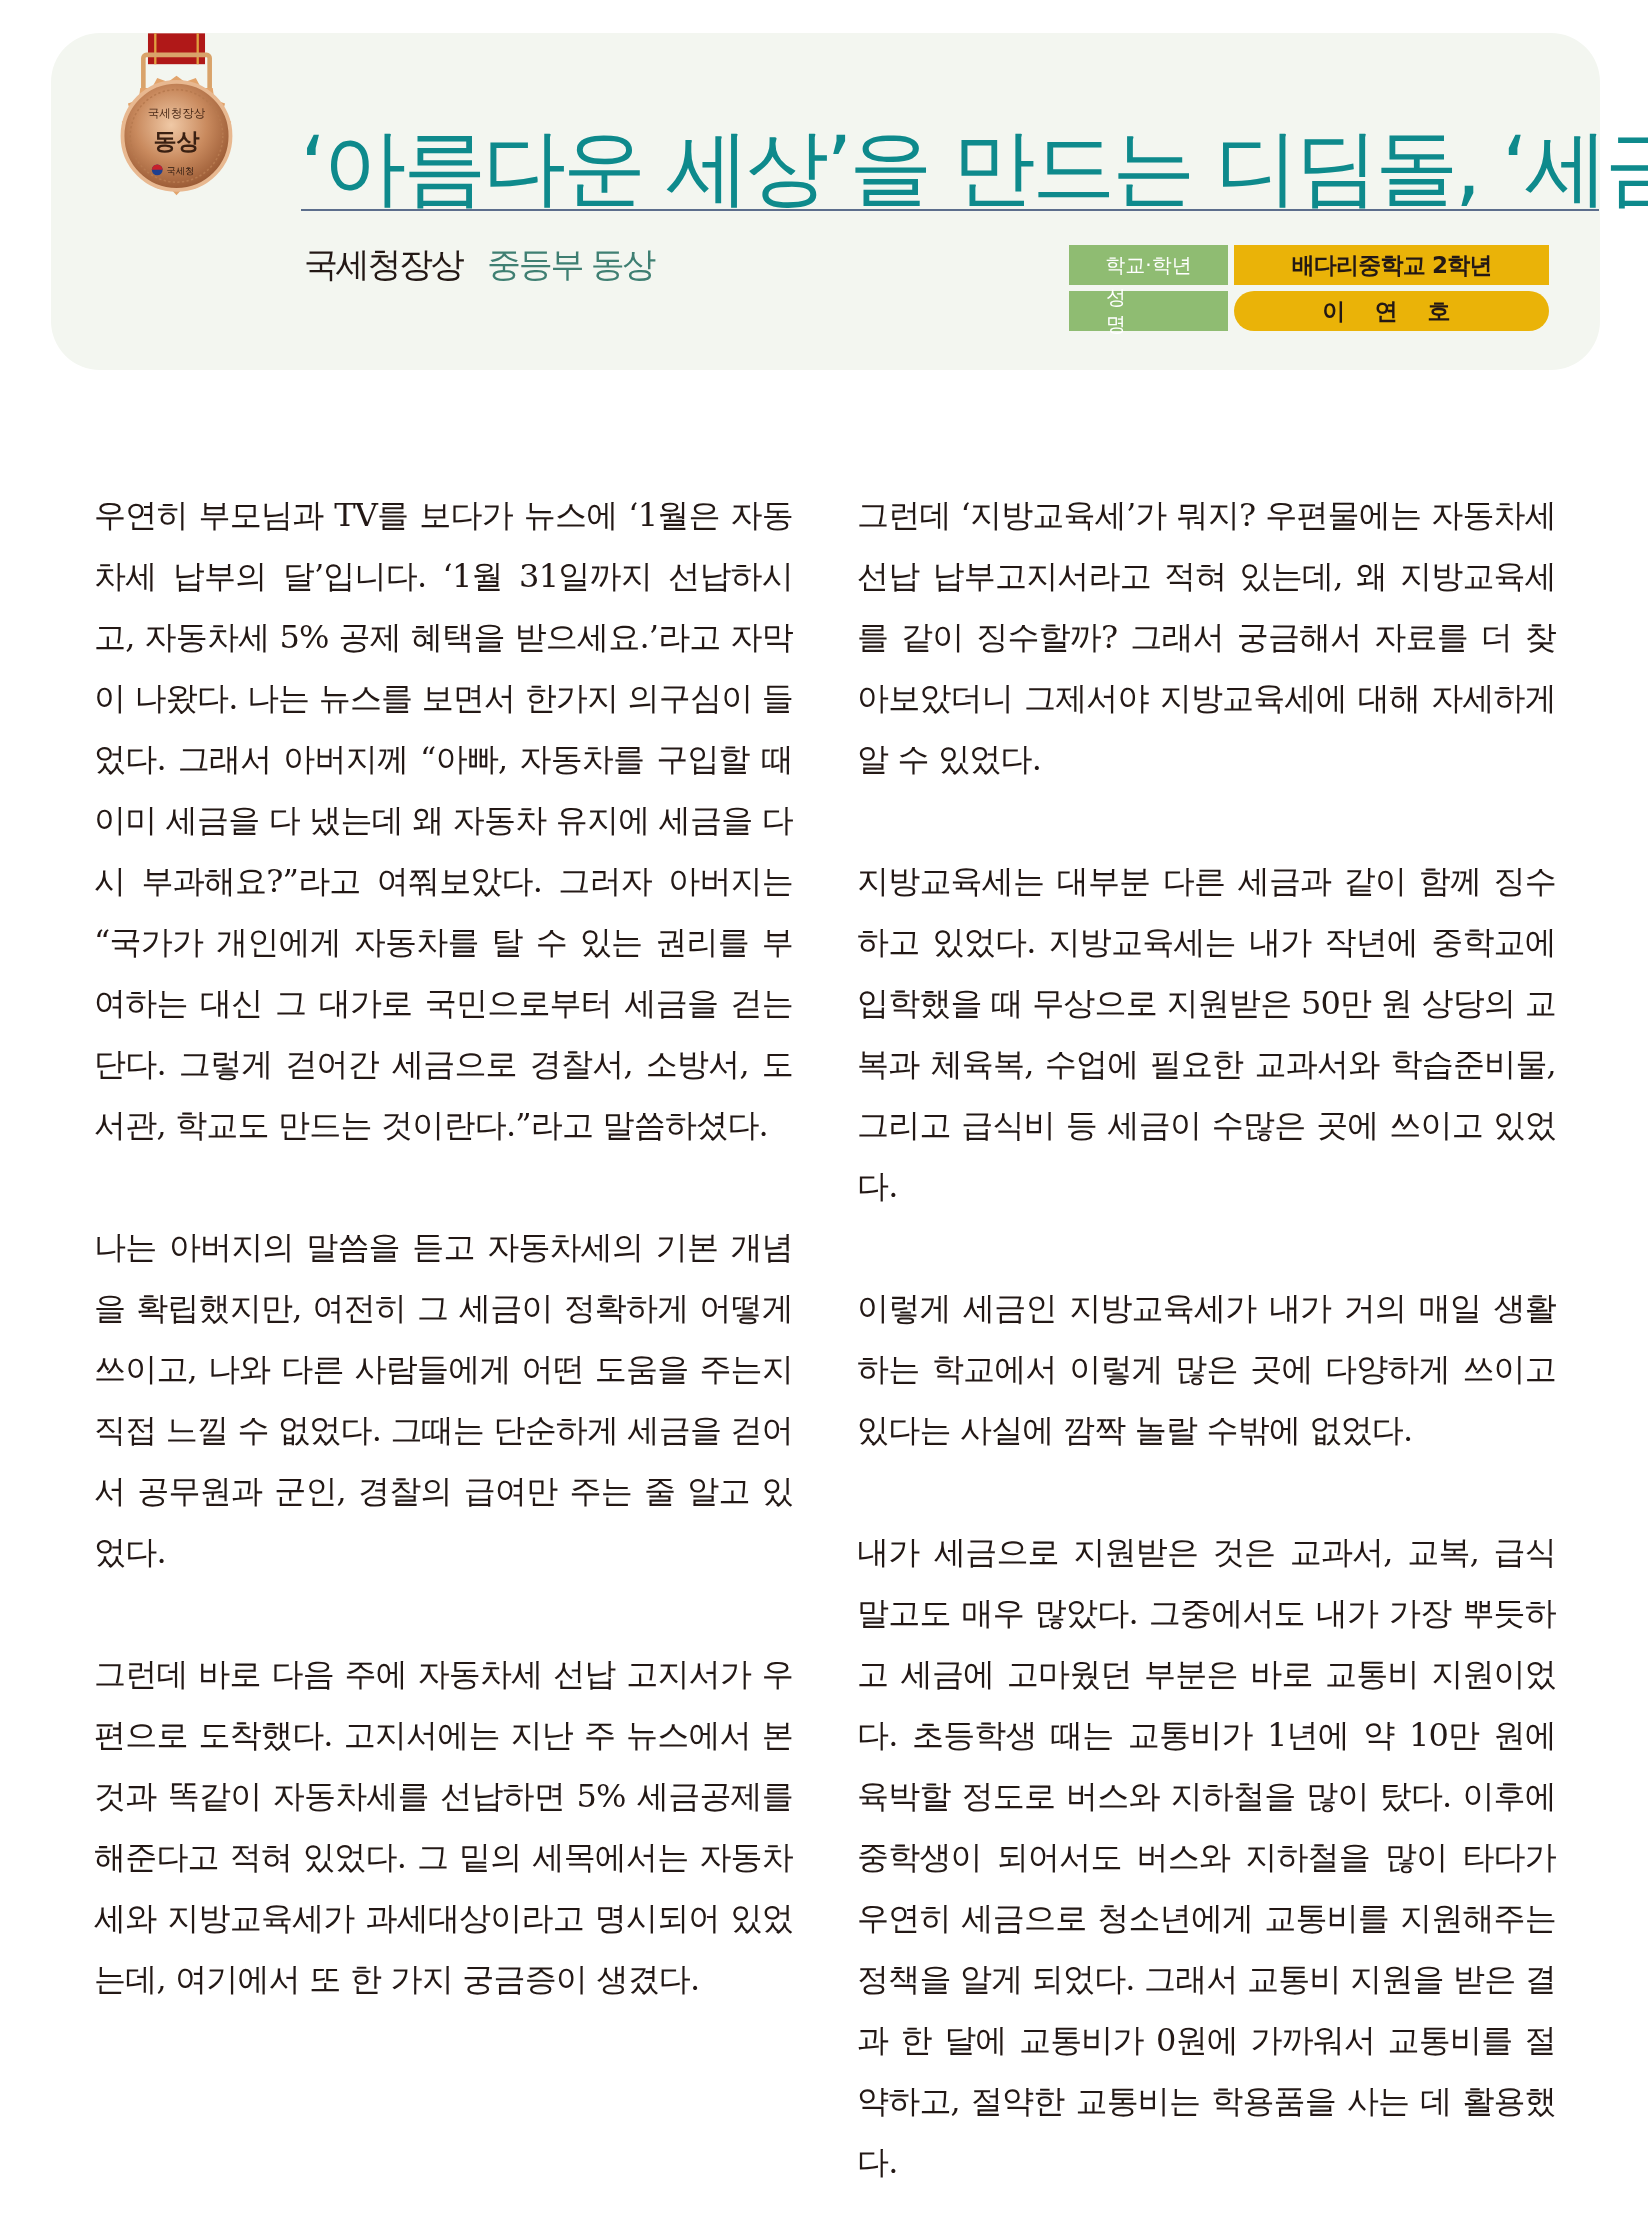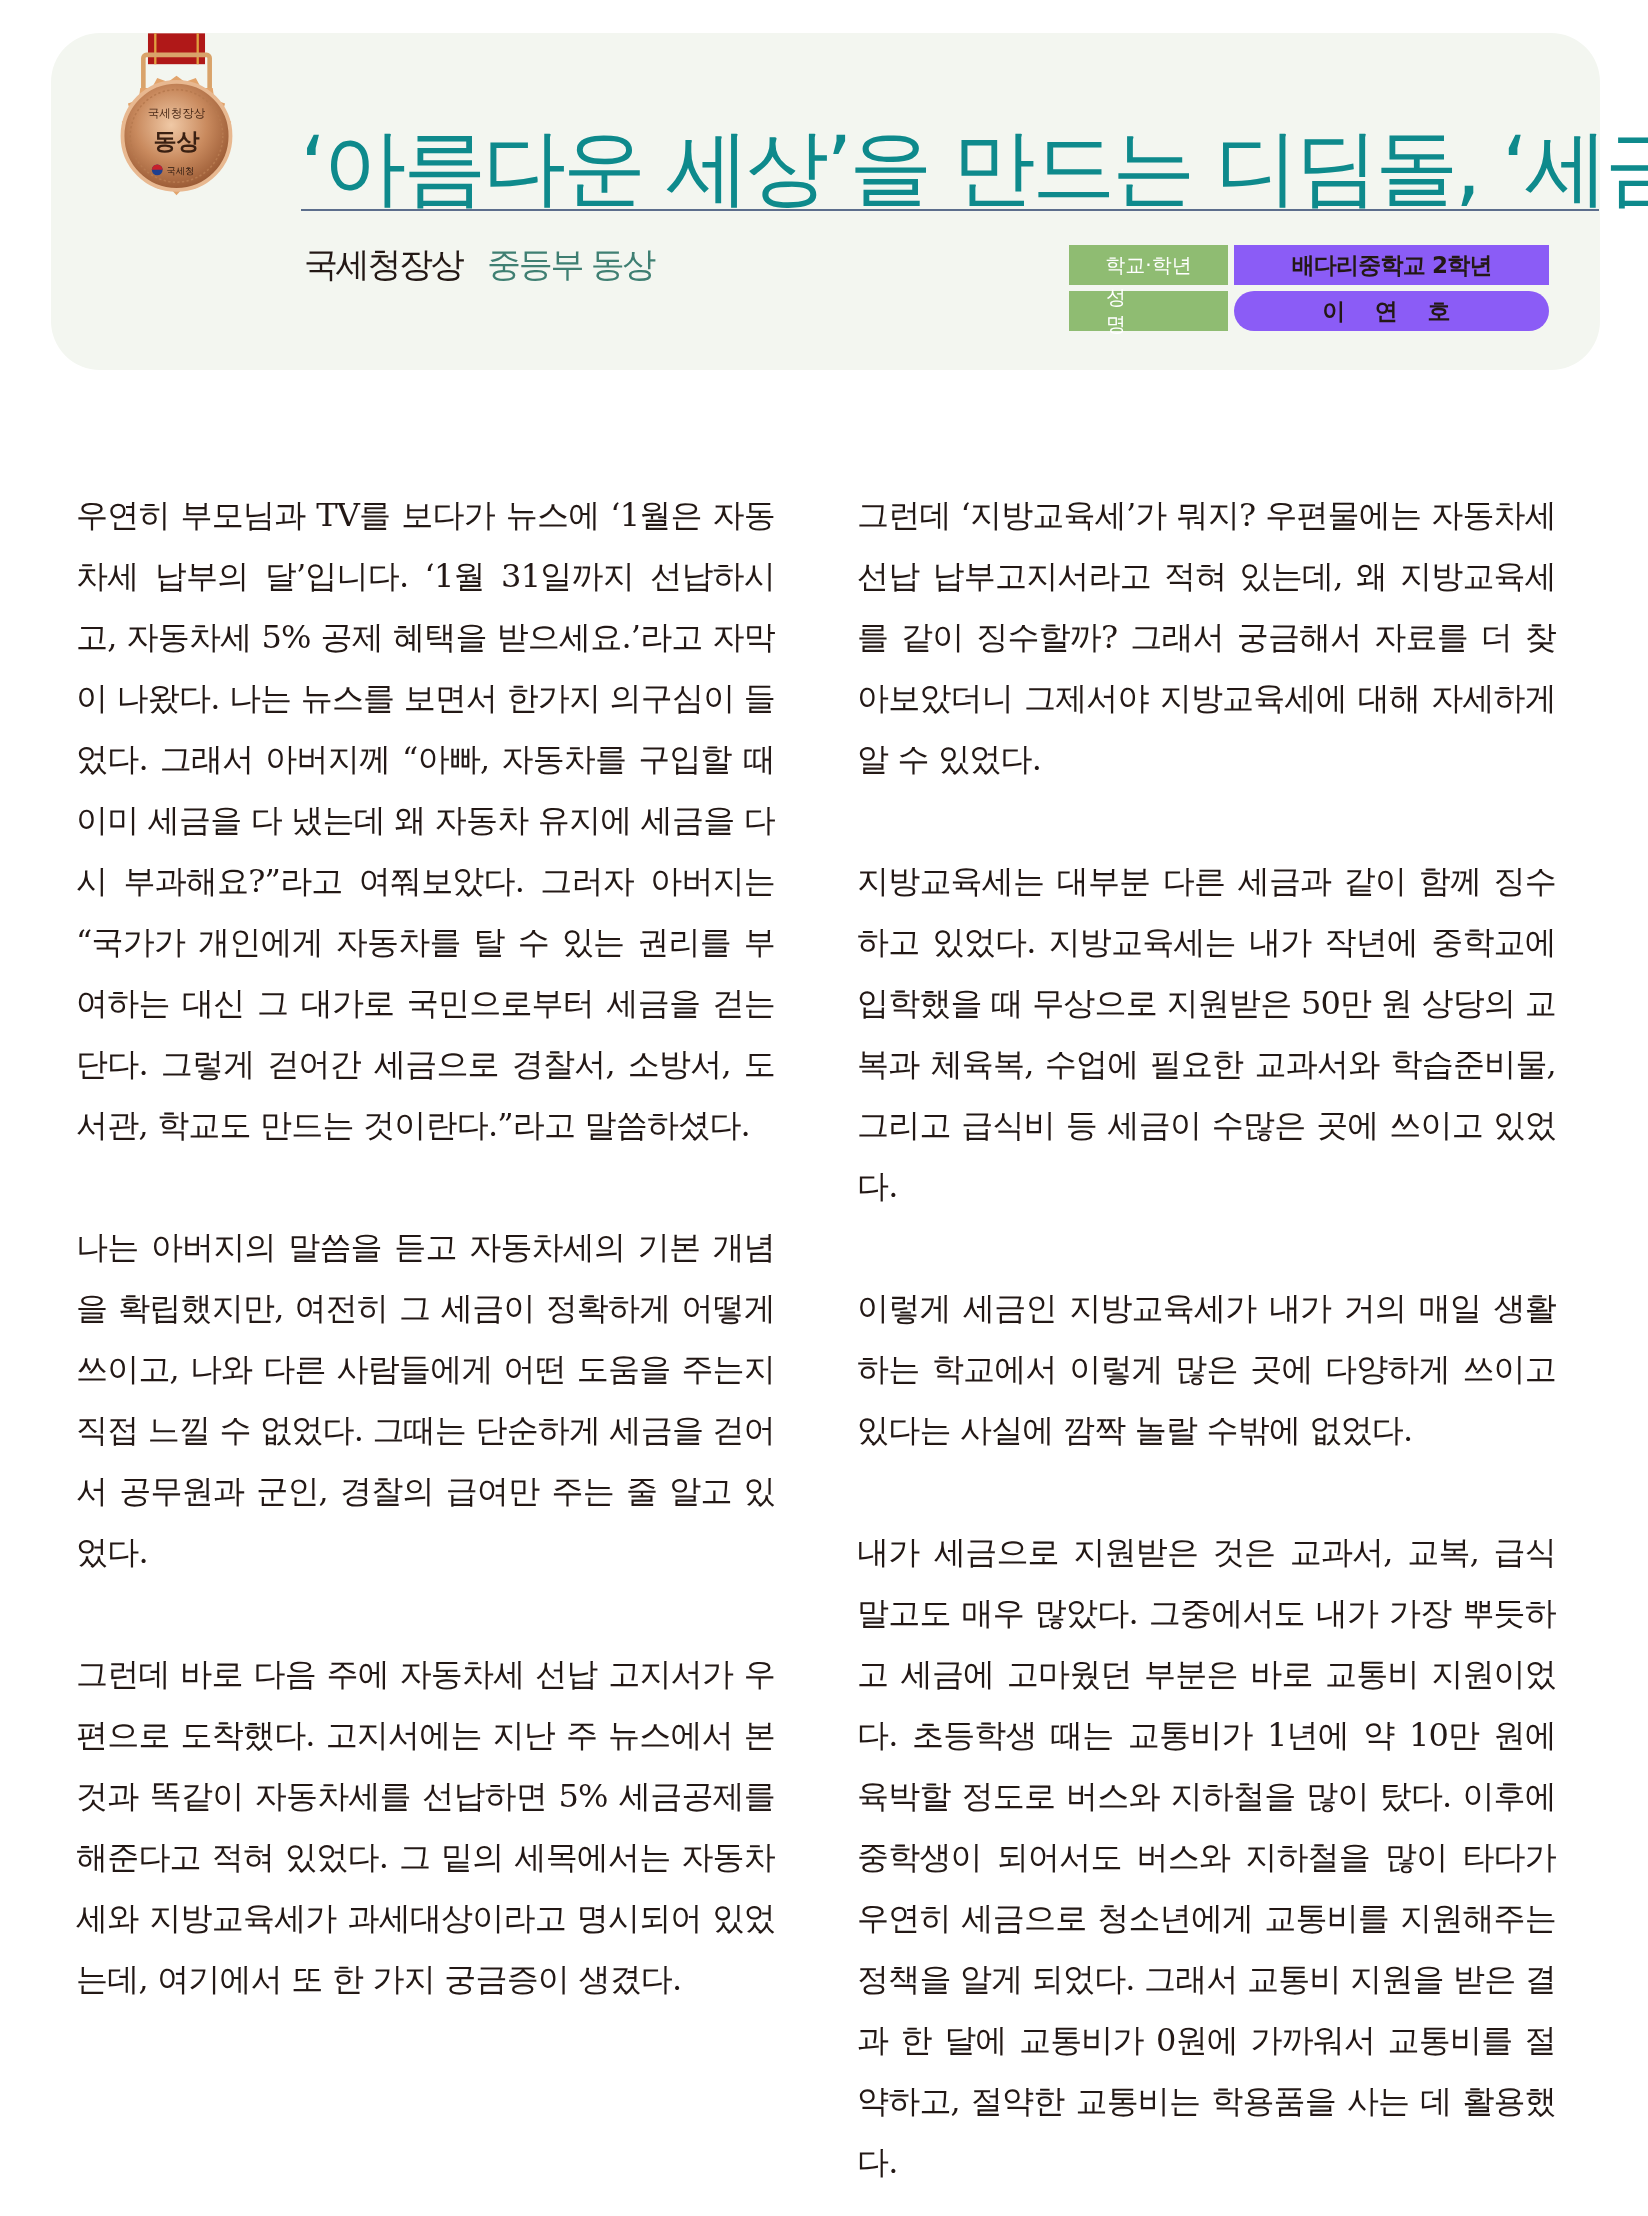--- a/index.html
+++ b/index.html
@@ -14,28 +14,28 @@
   .divider { position: absolute; left: 301px; top: 209px; width: 1298px; height: 1.5px; background: #5c6e8c; }
   .subtitle { position: absolute; left: 304px; top: 241px; font-size: 34px; line-height: 46px;
               font-family: "DejaVu Sans", "Liberation Sans", sans-serif; letter-spacing: -2.3px; white-space: nowrap; }
   .subtitle .award { color: #231815; }
   .subtitle .division { color: #3f7f72; margin-left: 16px; }
   .info { position: absolute; left: 1069px; top: 245px; }
   .info-row { display: flex; gap: 6.2px; margin-bottom: 6.2px; align-items: center; }
   .info-label { width: 159px; height: 40px; background: #8fbc72; color: #ffffff;
                 font-family: "DejaVu Sans", "Liberation Sans", sans-serif; font-size: 20px;
                 display: flex; align-items: center; justify-content: center; }
-  .info-value { width: 315px; height: 40px; background: #8b5cf6; color: #231815;
+  .info-value { width: 315px; height: 40px; background: #eab308; color: #231815;
                 font-family: "DejaVu Sans", "Liberation Sans", sans-serif; font-size: 23px; font-weight: bold;
                 display: flex; align-items: center; justify-content: center; letter-spacing: -0.8px; }
   .info-value.spaced { letter-spacing: 10.8px; border-radius: 20px; }
   .info-label.spaced { letter-spacing: 37px; padding-left: 37px; box-sizing: border-box; }
   .col { position: absolute; top: 485px; width: 699px; font-size: 32px; line-height: 61px;
          text-align: justify; letter-spacing: -0.8px; }
-  .col.left { left: 76px; }
+  .col.left { left: 94px; }
   .col.right { left: 857px; }
   .col p { margin: 0 0 61px 0; }
   .col p:last-child { margin-bottom: 0; }
 </style>
 </head>
 <body>
 
 <div class="panel"></div>
 
 <svg class="medal" viewBox="0 0 214 300">

